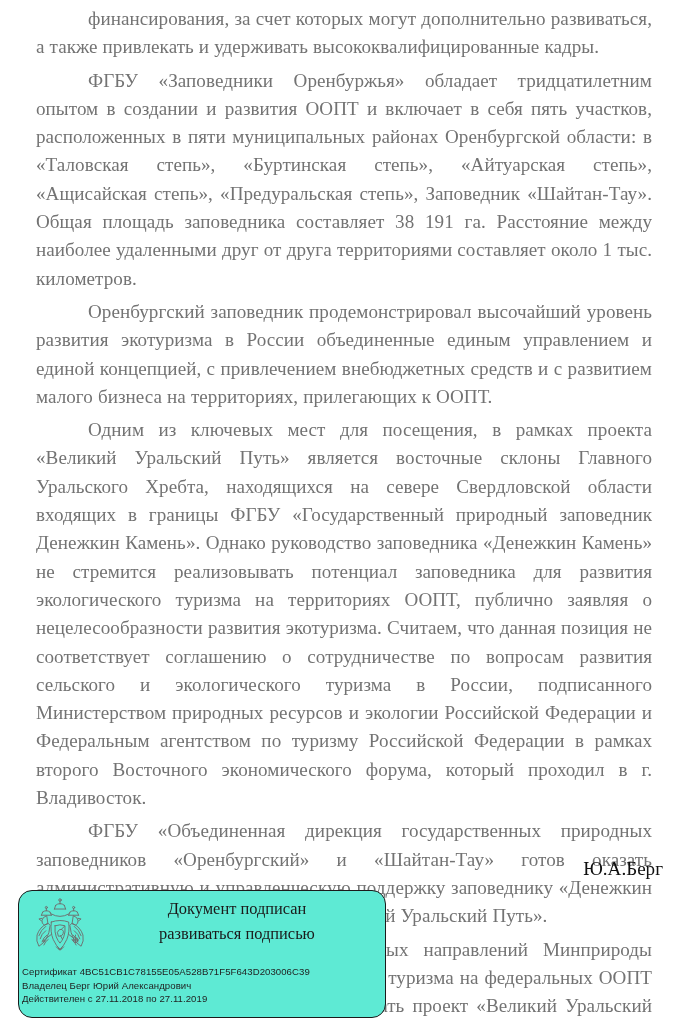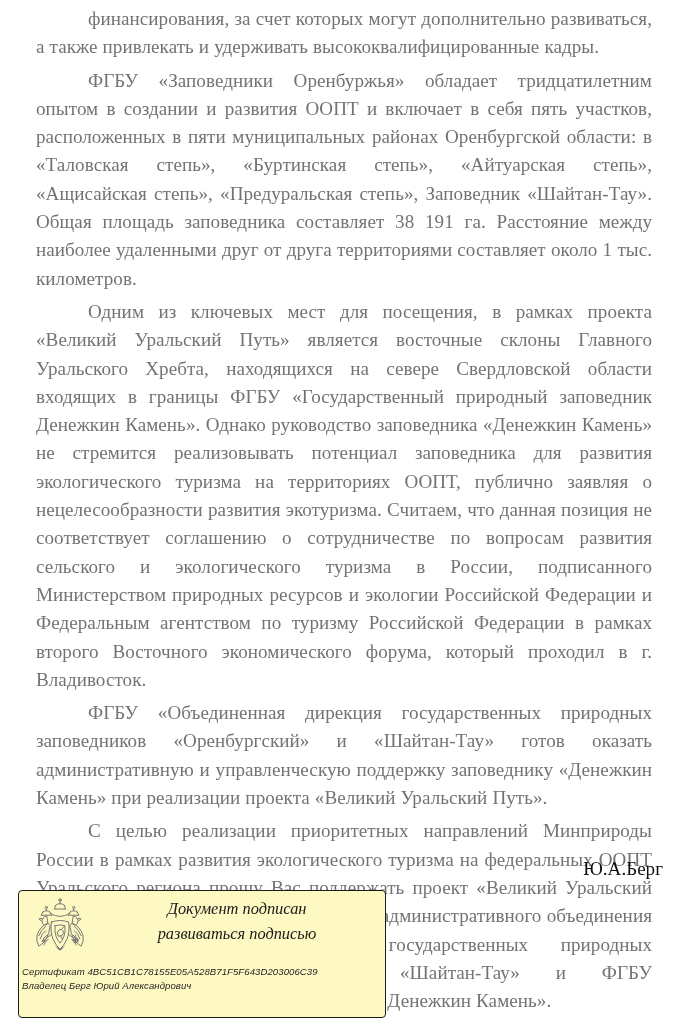--- a/index.html
+++ b/index.html
@@ -51,23 +51,22 @@
 
   
   #signature-stamp {
     position: absolute;
     left: 18px;
     top: 890px;
     width: 368px;
     height: 128px;
     box-sizing: border-box;
     border: 1.3px solid #1b1b1b;
-    border-radius: 4px;
-    background: #fef9c3;
-    font-style: italic;
+    border-radius: 14px;
+    background: #5eead4;
   }
   .stamp-top {
     position: relative;
     height: 72px;
   }
   #stamp-emblem {
     position: absolute;
     left: 10px;
     top: 6px;
     width: 62px;
@@ -106,20 +105,21 @@
     display: block;
     white-space: nowrap;
   }
 </style>
 </head>
 <body>
 
 <div id="doc-body">
   <p class="para">финансирования, за счет которых могут дополнительно развиваться, а также привлекать и удерживать высококвалифицированные кадры.</p>
   <p class="para">ФГБУ «Заповедники Оренбуржья» обладает тридцатилетним опытом в создании и развития ООПТ и включает в себя пять участков, расположенных в пяти муниципальных районах Оренбургской области: в «Таловская степь», «Буртинская степь», «Айтуарская степь», «Ащисайская степь», «Предуральская степь», Заповедник «Шайтан-Тау». Общая площадь заповедника составляет 38 191 га. Расстояние между наиболее удаленными друг от друга территориями составляет около 1 тыс. километров.</p>
+  <p class="para">Оренбургский заповедник продемонстрировал высочайший уровень развития экотуризма в России объединенные единым управлением и единой концепцией, с привлечением внебюджетных средств и с развитием малого бизнеса на территориях, прилегающих к ООПТ.</p>
   <p class="para">Одним из ключевых мест для посещения, в рамках проекта «Великий Уральский Путь» является восточные склоны Главного Уральского Хребта, находящихся на севере Свердловской области входящих в границы ФГБУ «Государственный природный заповедник Денежкин Камень». Однако руководство заповедника «Денежкин Камень» не стремится реализовывать потенциал заповедника для развития экологического туризма на территориях ООПТ, публично заявляя о нецелесообразности развития экотуризма. Считаем, что данная позиция не соответствует соглашению о сотрудничестве по вопросам развития сельского и экологического туризма в России, подписанного Министерством природных ресурсов и экологии Российской Федерации и Федеральным агентством по туризму Российской Федерации в рамках второго Восточного экономического форума, который проходил в г. Владивосток.</p>
   <p class="para">ФГБУ «Объединенная дирекция государственных природных заповедников «Оренбургский» и «Шайтан-Тау» готов оказать административную и управленческую поддержку заповеднику «Денежкин Камень» при реализации проекта «Великий Уральский Путь».</p>
   <p class="para">С целью реализации приоритетных направлений Минприроды России в рамках развития экологического туризма на федеральных ООПТ Уральского региона прошу Вас поддержать проект «Великий Уральский Путь», а также рассмотреть возможность административного объединения ФГУБ «Объединенная дирекция государственных природных заповедников «Оренбургский» и «Шайтан-Тау» и ФГБУ «Государственный природный заповедник Денежкин Камень».</p>
 </div>
 
 <div id="signature-line">Ю.А.Берг</div>
 
 <div id="signature-stamp">
 
   <div class="stamp-top">
@@ -170,15 +170,16 @@
 
     <div class="stamp-heading">
       <span class="l1">Документ подписан</span>
       <span class="l2">развиваться подписью</span>
     </div>
   </div>
 
   <div class="stamp-details">
     <span>Сертификат 4BC51CB1C78155E05A528B71F5F643D203006C39</span>
     <span>Владелец Берг Юрий Александрович</span>
+    <span>Действителен с 27.11.2018 по 27.11.2019</span>
   </div>
 
 </div>
 
 </body></html>

